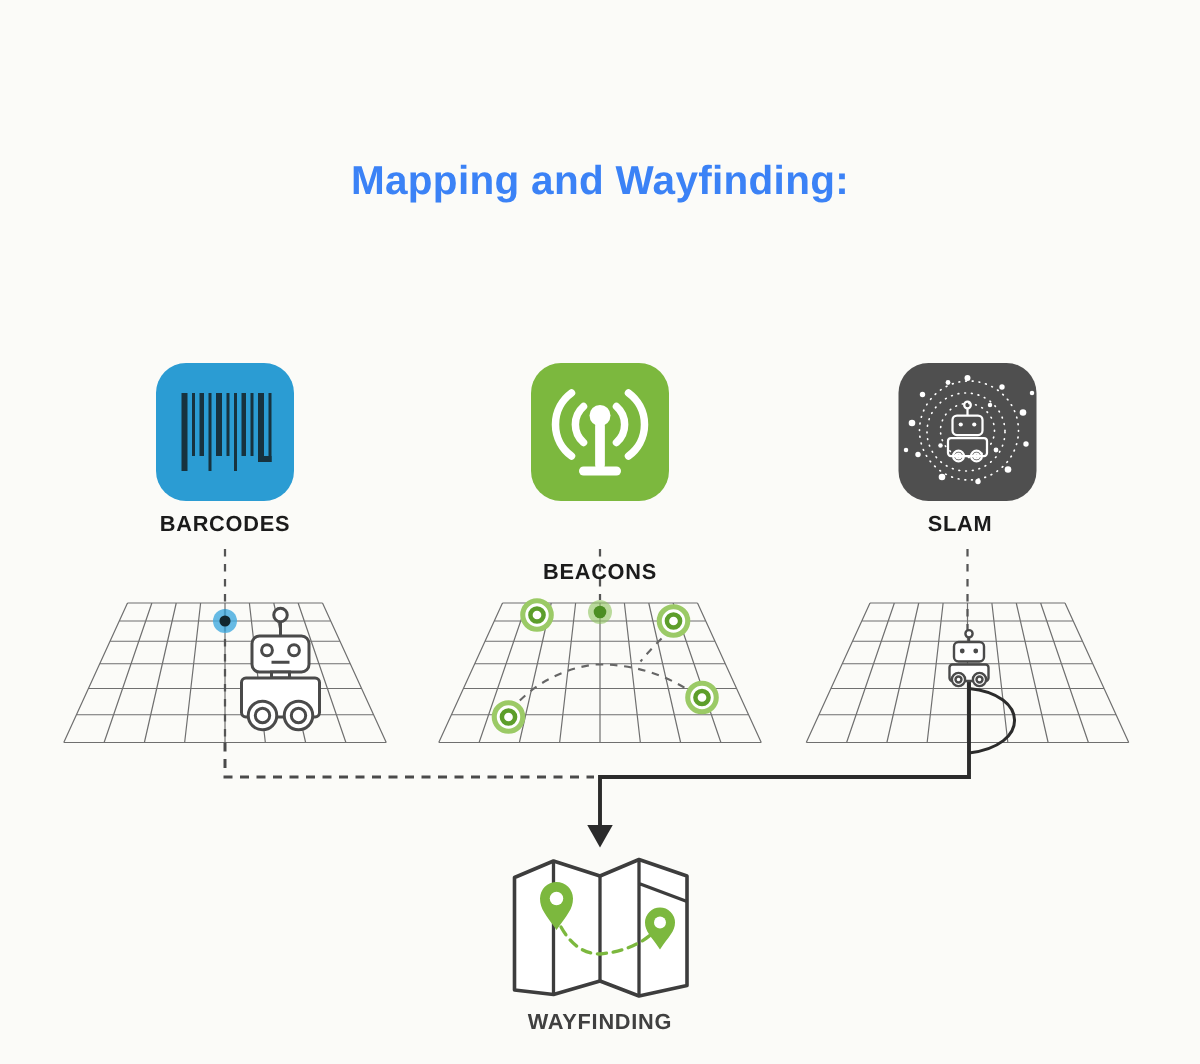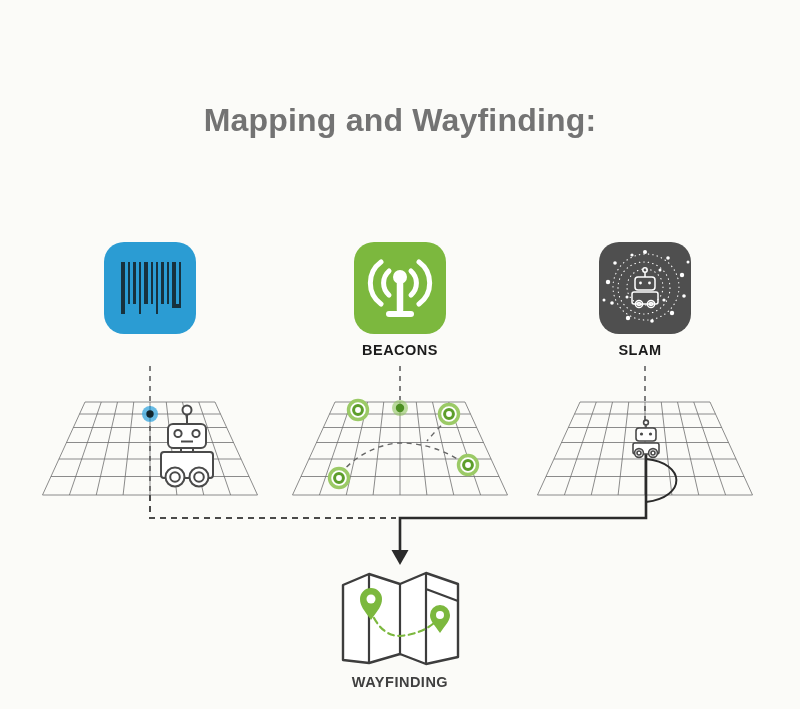--- a/index.html
+++ b/index.html
@@ -1,38 +1,39 @@
 <!DOCTYPE html>
 <html><head>
 <meta charset="utf-8">
 <style>
   html,body{margin:0;padding:0;background:#fbfbf8;}
   .canvas{position:relative;width:800px;height:709px;background:#fbfbf8;overflow:hidden;
           font-family:"Liberation Sans",sans-serif;}
-  .title{position:absolute;top:101px;left:0;width:100%;text-align:center;color:#737373;
-         font-size:32px;font-weight:700;line-height:38px;letter-spacing:.2px;}
+  .title{position:absolute;top:101px;left:0;width:100%;text-align:center;color:#3b82f6;
+         font-size:27px;font-weight:700;line-height:38px;letter-spacing:.2px;}
   .title span{display:block;}
   .col-label{position:absolute;top:342px;width:220px;text-align:center;font-size:14.5px;
              font-weight:700;letter-spacing:.5px;color:#1b1b1b;}
   .lbl-barcodes{left:40px;}
-  .lbl-beacons{left:290px;}
+  .lbl-beacons{left:290px;margin-top:32px;}
   .lbl-slam{left:530px;text-align:center;}
   .result-label{position:absolute;top:674px;left:290px;width:220px;text-align:center;
                 font-size:14.5px;font-weight:700;letter-spacing:.5px;color:#404040;}
   svg.scene{position:absolute;left:0;top:0;}
 </style>
 </head>
 <body>
 
 <div class="canvas">
 
   <div class="title">
     <span>Mapping and Wayfinding:</span>
   </div>
 
+  <div class="col-label lbl-barcodes">BARCODES</div>
   <div class="col-label lbl-beacons">BEACONS</div>
   <div class="col-label lbl-slam">SLAM</div>
   <div class="result-label">WAYFINDING</div>
 
   <svg class="scene" width="800" height="709" viewBox="0 0 800 709">
     <defs>
       <g id="gridDef">
         <path fill="none" stroke="#6f6f6f" stroke-width="0.8" d="
           M-65 402H65 M-70.5 414H70.5 M-76.7 427.5H76.7 M-83.5 442.5H83.5
           M-91.1 459H91.1 M-99 476.5H99 M-107.5 495H107.5

